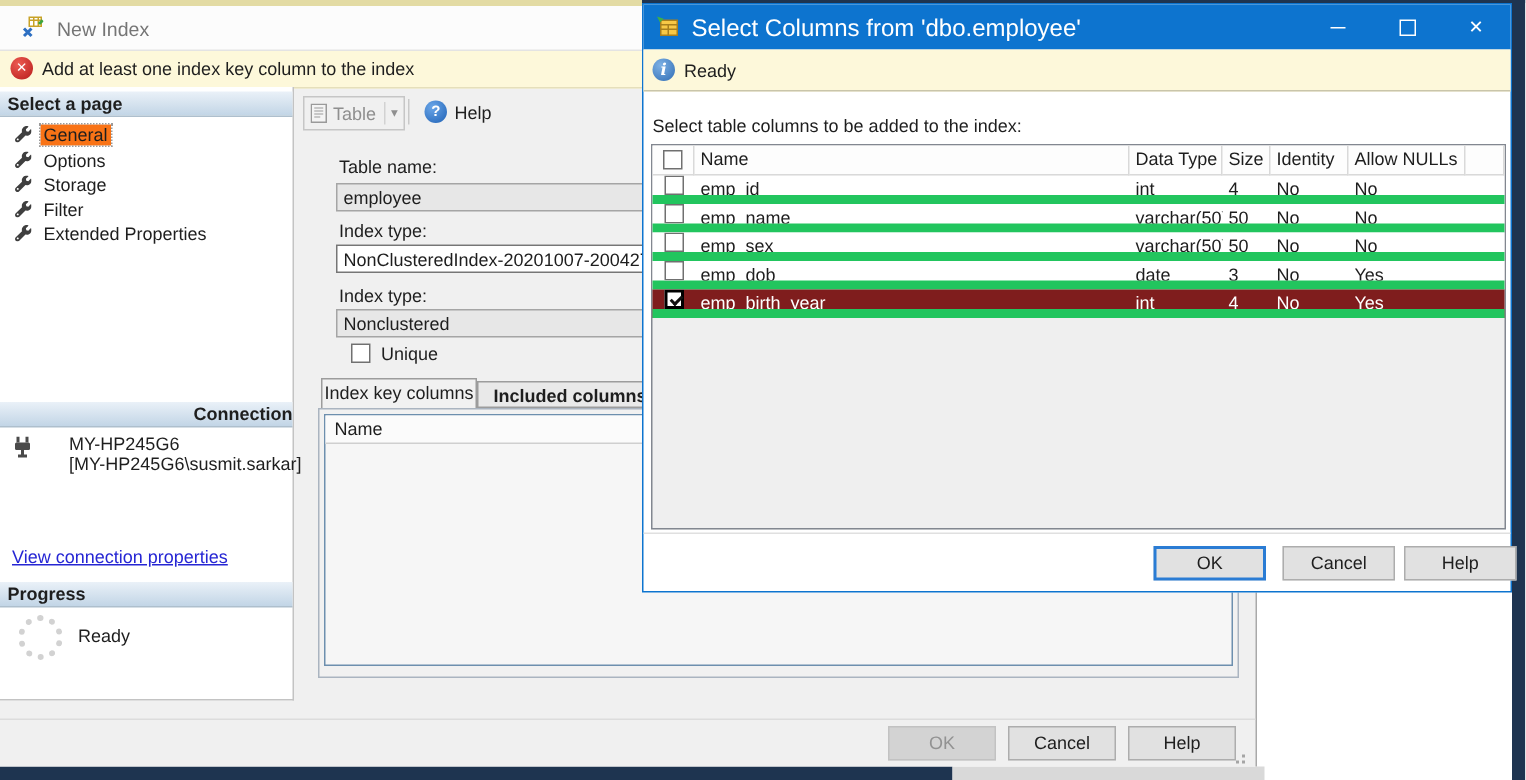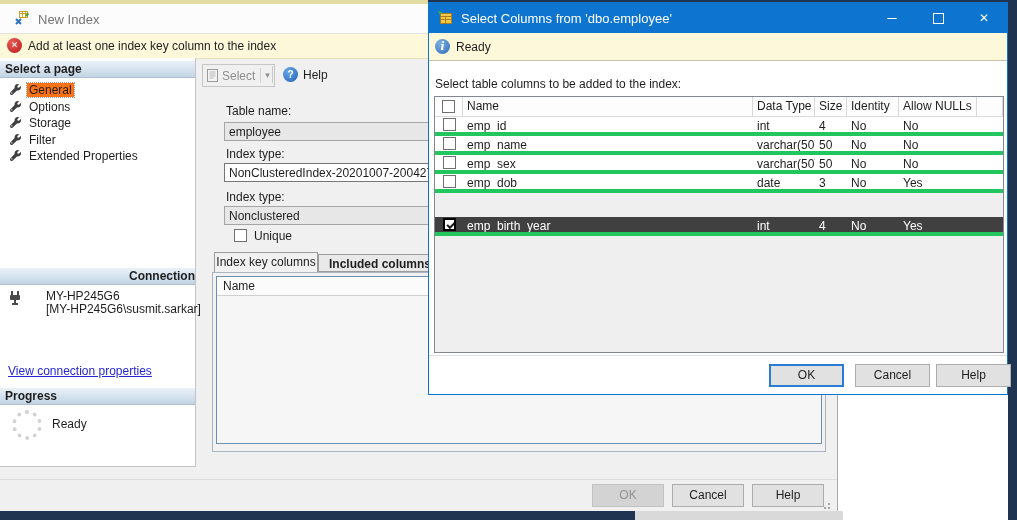--- a/index.html
+++ b/index.html
@@ -58,41 +58,41 @@
   .ni-footer-line{position:absolute;left:0;top:475px;width:100%;height:1px;background:#dcdcdc;}
   .btn{position:absolute;width:72px;height:23px;line-height:21px;text-align:center;background:#e1e1e1;
        border:1px solid #adadad;box-sizing:border-box;cursor:pointer;}
   .btn.disabled{background:#d3d3d3;border-color:#c2c2c2;color:#929292;cursor:default;}
   .grip{position:absolute;left:822px;top:499px;width:8px;height:8px;}
   .grip i{position:absolute;width:2px;height:2px;background:#a5a5a5;}
   
   #sc-dialog{position:absolute;left:428px;top:2px;width:580px;height:393px;background:#fff;
              border:1px solid #0d74cf;box-sizing:border-box;z-index:10;}
   .sc-titlebar{position:absolute;left:0;top:0;width:100%;height:30px;background:#0d74cf;}
-  .sc-title{position:absolute;left:32px;top:8px;color:#fff;font-size:13px;white-space:nowrap;}
+  .sc-title{position:absolute;left:32px;top:8px;color:#fff;font-size:16px;white-space:nowrap;}
   .winctl{position:absolute;top:0;width:46px;height:30px;display:flex;align-items:center;justify-content:center;cursor:pointer;}
   .glyph-min{width:10px;height:1px;background:#fff;}
   .glyph-max{width:9px;height:9px;border:1px solid #fff;}
   .glyph-close{color:#fff;font-size:12px;line-height:12px;}
   .sc-readybar{position:absolute;left:0;top:30px;width:100%;height:28px;background:#fdf8da;border-bottom:1px solid #c9c5aa;box-sizing:border-box;}
   .info-icon{position:absolute;left:6px;top:6px;width:15px;height:15px;border-radius:50%;
              background:radial-gradient(circle at 35% 30%,#7db0e4,#2f6db5);color:#fff;text-align:center;line-height:15px;
              font-family:"DejaVu Serif",serif;font-style:italic;font-weight:bold;font-size:11px;}
   .sc-status{position:absolute;left:27px;top:7px;}
   .sc-instruction{position:absolute;left:6px;top:74px;}
   .sc-table{position:absolute;left:5px;top:93px;width:570px;height:257px;border:1px solid #828790;background:#efefef;box-sizing:border-box;}
   .tbl-hrow,.tbl-row{display:grid;grid-template-columns:28px 1fr 62px 32px 52px 78px 26px;}
   .tbl-hrow{height:20px;background:#fdfdfd;}
   .tbl-hrow .hcell{border-right:1px solid #d9d9d9;border-bottom:1px solid #d9d9d9;line-height:19px;padding-left:4px;
                    white-space:nowrap;overflow:hidden;box-sizing:border-box;}
   .tbl-hrow .hcell.cbx{display:flex;align-items:center;justify-content:center;padding-left:0;}
-  .tbl-row{height:19px;background:#fff;border-bottom:4px solid #22c55e;box-sizing:border-box;}
+  .tbl-row{height:19px;background:#fff;border-bottom:6px solid #22c55e;box-sizing:border-box;}
   .tbl-row .cell{line-height:18px;padding-left:4px;white-space:nowrap;overflow:hidden;}
   .tbl-row .cell.cbx{display:flex;align-items:center;justify-content:center;padding-left:0;}
-  .tbl-row.selected{background:#404040;color:#fff;margin-top:24px;}
+  .tbl-row.selected{background:#7f1d1d;color:#fff;}
   .tbl-row.selected .cb{border:2px solid #000;}
   .sc-sep{position:absolute;left:0;top:352px;width:100%;height:1px;background:#e0e0e0;}
   .sc-btn{position:absolute;top:361px;width:75px;height:23px;line-height:21px;text-align:center;background:#e1e1e1;
           border:1px solid #adadad;box-sizing:border-box;cursor:pointer;}
   .sc-btn.default-focus{border:2px solid #2a7cd4;line-height:19px;}
 </style>
 </head>
 <body>
 
 <div id="root">
@@ -161,21 +161,21 @@
     </div>
 
     
     <div class="script-btn">
       <span style="margin-right:4px;display:inline-flex;">
         <svg width="11" height="13" viewBox="0 0 11 13">
             <rect x="0.5" y="0.5" width="10" height="12" fill="#f4f4f4" stroke="#9a9a9a"></rect>
             <path d="M2.5 3h6M2.5 5h6M2.5 7h6M2.5 9h4" stroke="#b8b8b8" fill="none"></path>
           </svg>
       </span>
-      <span>Select</span>
+      <span>Table</span>
       <span class="caret">▾</span>
     </div>
     <div class="tb-sep"></div>
     <div class="help-btn">
       <span class="q-icon">?</span>
       <span>Help</span>
     </div>
 
     
     <span class="fld-label" style="top:100px;">Table name:</span>

